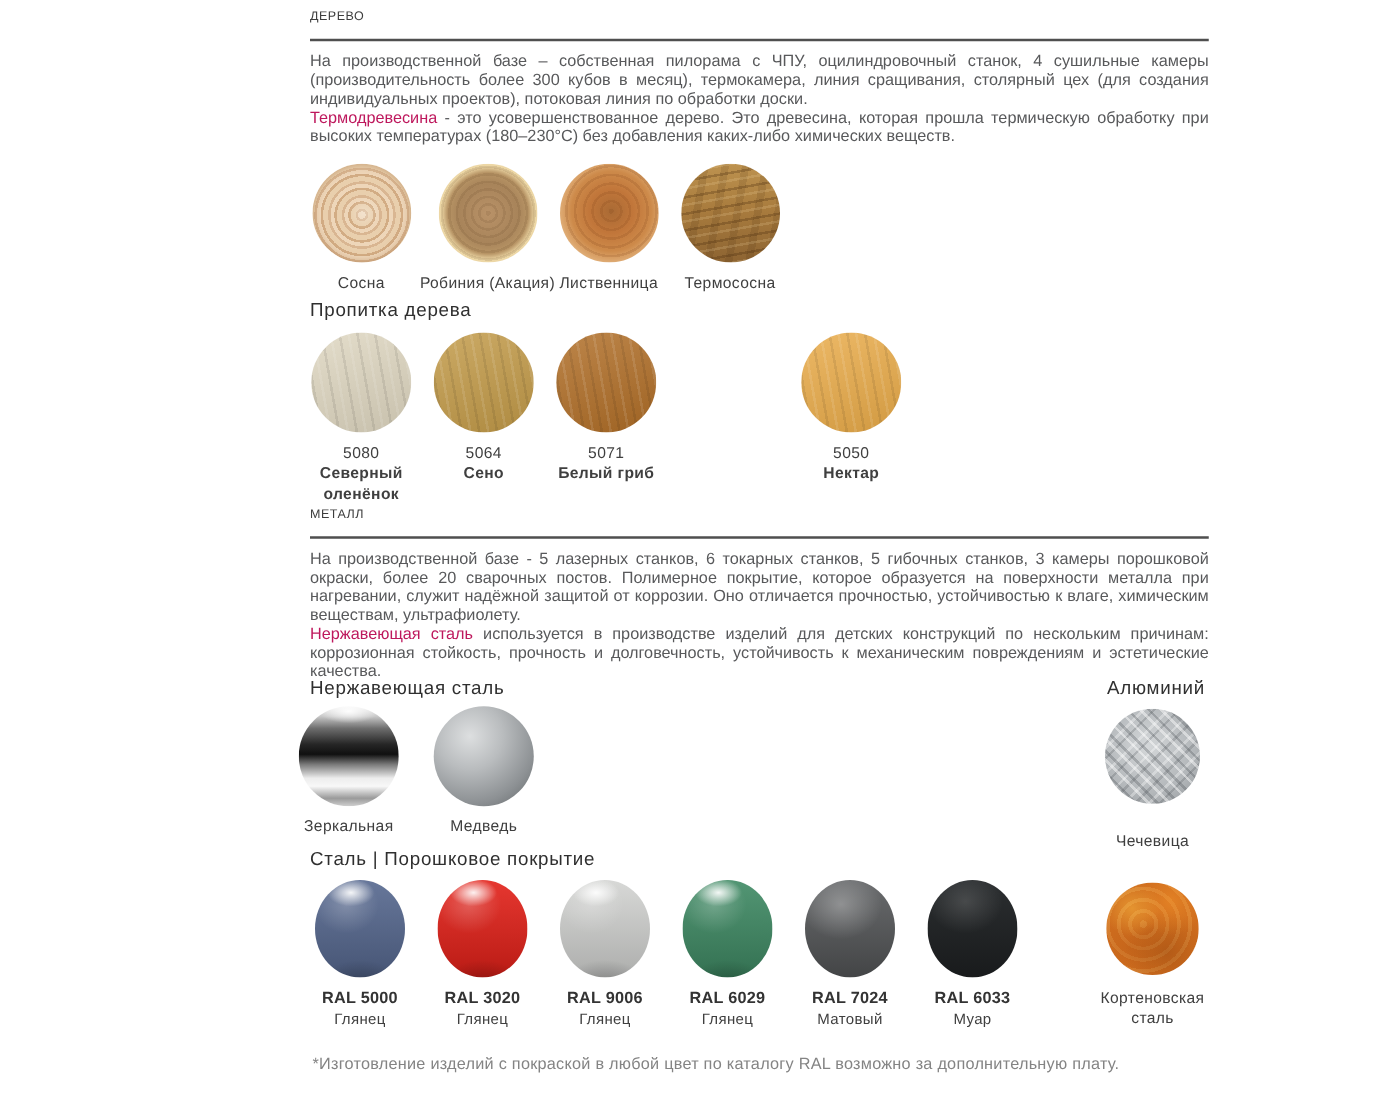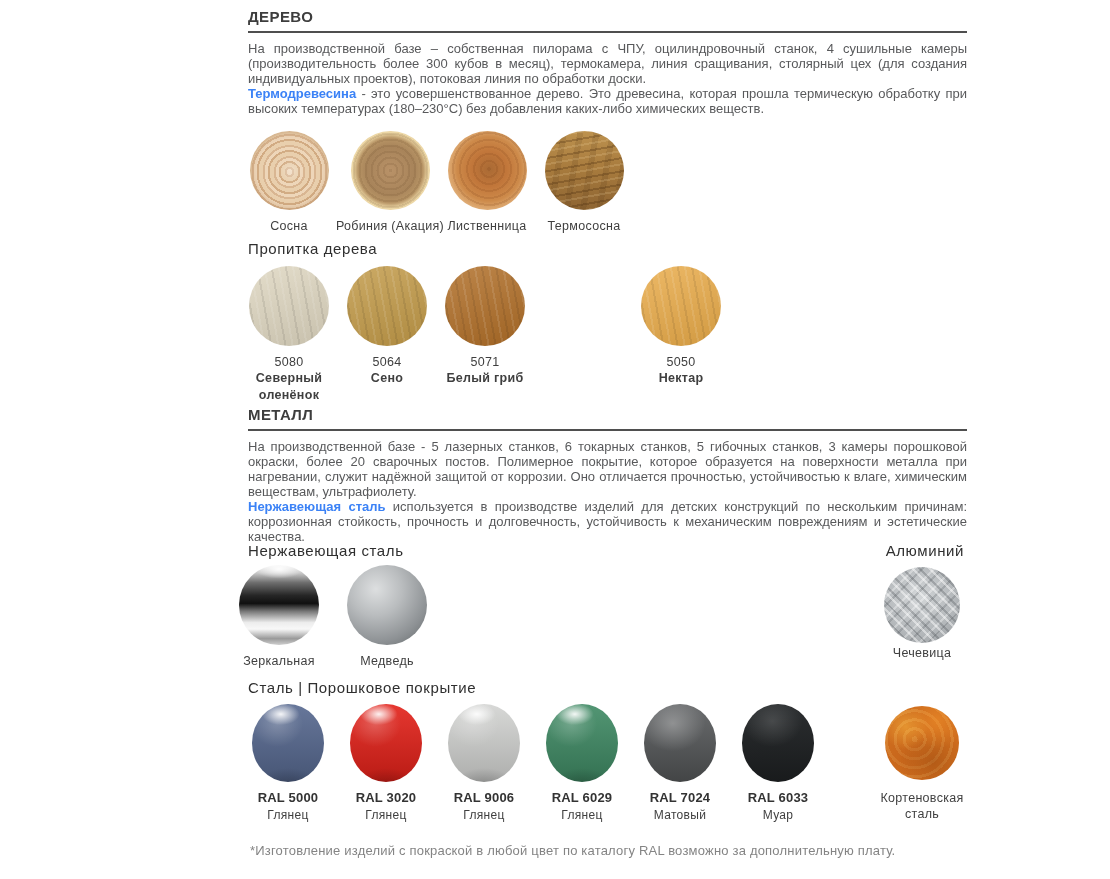--- a/index.html
+++ b/index.html
@@ -3,28 +3,28 @@
 <meta charset="utf-8">
 <style>
   * { margin:0; padding:0; box-sizing:border-box; }
   html,body { background:#ffffff; }
   .page {
     position:relative; width:1110px; height:879px; background:#ffffff;
     font-family:"Liberation Sans", sans-serif; overflow:hidden;
   }
   .sec-title {
     position:absolute; left:248px; width:719px;
-    font-size:15px; font-weight:bold; color:#3d3d3d; letter-spacing:.4px;
+    font-size:10px; font-weight:normal; color:#3d3d3d; letter-spacing:.4px;
   }
   .rule { position:absolute; left:248px; width:719px; height:2px; background:#4f4f4f; }
   .body-text {
     position:absolute; left:248px; width:719px;
     font-size:13px; line-height:1.16; color:#58595b; text-align:justify;
   }
-  .body-text .lead { font-weight:bold; color:#3b82f6; }
+  .body-text .lead { font-weight:normal; color:#be185d; }
   .sub-title {
     position:absolute; font-size:15px; font-weight:normal; color:#2f2f2f; letter-spacing:.6px;
   }
   .col-item { position:absolute; text-align:center; }
   .circle { border-radius:50%; margin:0 auto; }
   .item-label {
     margin-top:8px; font-size:12.5px; color:#3f3f3f; letter-spacing:.3px; line-height:1.3;
   }
   .stain-name { display:block; max-width:96px; margin:0 auto;font-weight:bold; }
   .ral-code { font-weight:bold; font-size:13px; color:#333; letter-spacing:.2px; }
@@ -162,21 +162,21 @@
   <div class="col-item" style="left:214px; top:565px; width:130px">
     <div class="circle chrome-sphere"></div>
     <div class="item-label">Зеркальная</div>
   </div>
   <div class="col-item" style="left:322px; top:565px; width:130px">
     <div class="circle matte-sphere"></div>
     <div class="item-label">Медведь</div>
   </div>
   <div class="col-item" style="left:857px; top:567px; width:130px">
     <div class="circle diamond-plate"></div>
-    <div class="item-label" style="margin-top:2px">Чечевица</div>
+    <div class="item-label" style="margin-top:22px">Чечевица</div>
   </div>
 
   <h3 class="sub-title" style="left:248px; top:679px">Сталь | Порошковое покрытие</h3>
 
   <div class="col-item" style="left:233px; top:704px; width:110px">
     <div class="ral-sphere fin-gloss" style="--c: #56688f;"></div>
     <div class="item-label"><span class="ral-code" style="display:block">RAL 5000</span><span class="ral-finish">Глянец</span></div>
   </div>
   <div class="col-item" style="left:331px; top:704px; width:110px">
     <div class="ral-sphere fin-gloss" style="--c: #e32119;"></div>

